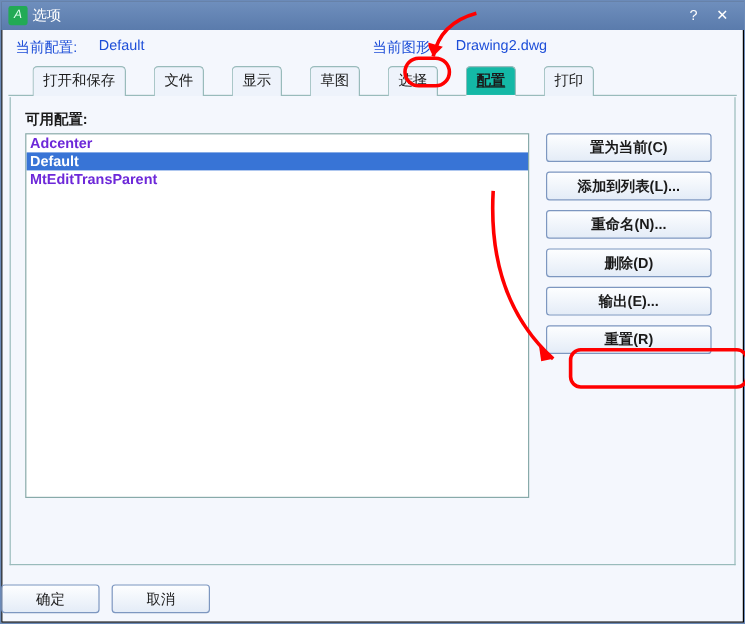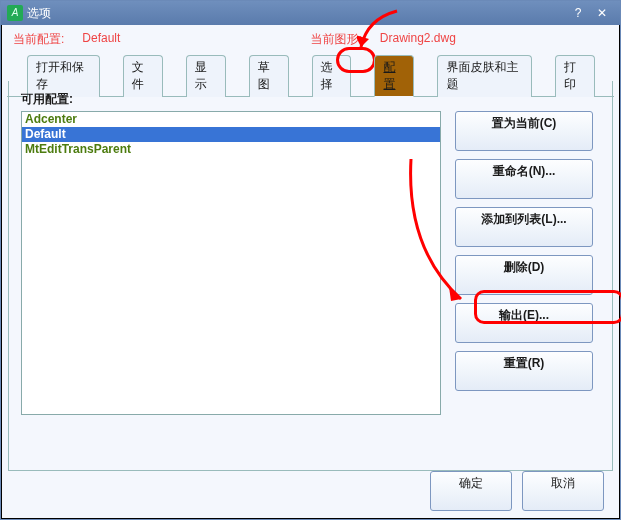--- a/index.html
+++ b/index.html
@@ -10,52 +10,52 @@
   .titlebar { height:24px; background:linear-gradient(to bottom,#6f8fbd,#5a7bac);
               color:#fff; display:flex; align-items:center; padding:0 6px;
               font-size:12px; }
   .titlebar .app-icon { width:16px; height:16px; margin-right:4px;
               background:#2a5; border-radius:2px; font-size:10px; text-align:center;
               line-height:16px; font-style:italic; color:#dfe; }
   .titlebar .spacer { flex:1; }
   .titlebar .winbtn { width:24px; height:18px; text-align:center; color:#fff;
               font-size:12px; line-height:18px; cursor:pointer; }
 
-  .info-row { display:flex; padding:6px 12px 2px 12px; font-size:12px; color:#ef4444;}
+  .info-row { display:flex; padding:6px 12px 2px 12px; font-size:12px; color:#1d4ed8;}
   .info-row .lbl { margin-right:18px; }
   .info-row .val { font-family:Tahoma,sans-serif; }
   .info-row .col { flex:1; display:flex; }
 
   .tabbar { display:flex; padding:0 20px; font-size:12px; position:relative;
             border-bottom:1px solid #9bb; margin:4px 6px;gap:24px; }
   .tab { padding:3px 8px; border:1px solid #9bb; border-bottom:none;
          border-radius:4px 4px 0 0; background:#eef3fb; margin-right:-1px;
          color:#1a1a1a; cursor:pointer; position:relative; top:1px; }
-  .tab.active { font-weight:normal; text-decoration:underline; background:#a16207;
+  .tab.active { font-weight:bold; text-decoration:underline; background:#14b8a6;
                 border-bottom:1px solid #f4f7fd; z-index:2; }
 
   .body-area { position:absolute; left:7px; right:7px; top:80px; bottom:48px;
                border:1px solid #9bb; border-top:none; padding:10px 12px 12px 12px;font-weight:bold;}
 
   .section-label { font-size:12px; margin-bottom:3px; color:#1a1a1a; }
 
   .content-row { display:flex; gap:14px; }
   .listbox { width:420px; height:304px; border:1px solid #8aa; background:#fff;
              overflow:auto; font-family:Consolas,"Courier New",monospace; font-size:12px;}
-  .listbox .item { padding:0 3px; line-height:15px; color:#4d7c0f; cursor:default; }
+  .listbox .item { padding:0 3px; line-height:15px; color:#6d28d9; cursor:default; }
   .listbox .item.sel { background:#3874d6; color:#fff; }
 
   .btn-col { display:flex; flex-direction:column; gap:8px; }
-  .btn { width:138px; height:40px; font-size:12px;
+  .btn { width:138px; height:24px; font-size:12px;
          border:1px solid #7d97c0; border-radius:3px;
          background:linear-gradient(to bottom,#fdfeff,#e4ecf7);
          color:#1a1a1a; cursor:pointer; text-align:center; line-height:22px; }
 
   .footer { position:absolute; left:0; right:0; bottom:8px; display:flex;
-            justify-content:flex-end; gap:10px; padding-right:16px; }
+            gap:10px; padding-right:16px; }
   .footer .btn { width:82px; }
 
   
   .anno { position:absolute; pointer-events:none; }
   .circle1 { left:335px; top:46px; width:40px; height:26px; border:3px solid #f00;
              border-radius:14px; }
 
   .circle2 { left:473px; top:289px; width:150px; height:34px; border:3px solid #f00;
              border-radius:10px; }
   .arrow2line { position:absolute; left:400px; top:158px; width:80px; height:150px; }
@@ -85,36 +85,35 @@
     </div>
   </div>
 
   <div class="tabbar">
     <div class="tab">打开和保存</div>
     <div class="tab">文件</div>
     <div class="tab">显示</div>
     <div class="tab">草图</div>
     <div class="tab">选择</div>
     <div class="tab active">配置</div>
-    <div class="tab">界面皮肤和主题</div>
     <div class="tab">打印</div>
   </div>
 
   <div class="body-area">
     <div class="section-label">可用配置:</div>
     <div class="content-row">
       <div class="listbox">
         <div class="item">Adcenter</div>
         <div class="item sel">Default</div>
         <div class="item">MtEditTransParent</div>
       </div>
       <div class="btn-col">
         <div class="btn">置为当前(C)</div>
+        <div class="btn">添加到列表(L)...</div>
         <div class="btn">重命名(N)...</div>
-        <div class="btn">添加到列表(L)...</div>
         <div class="btn">删除(D)</div>
         <div class="btn">输出(E)...</div>
         <div class="btn">重置(R)</div>
       </div>
     </div>
   </div>
 
   <div class="footer">
     <div class="btn">确定</div>
     <div class="btn">取消</div>

